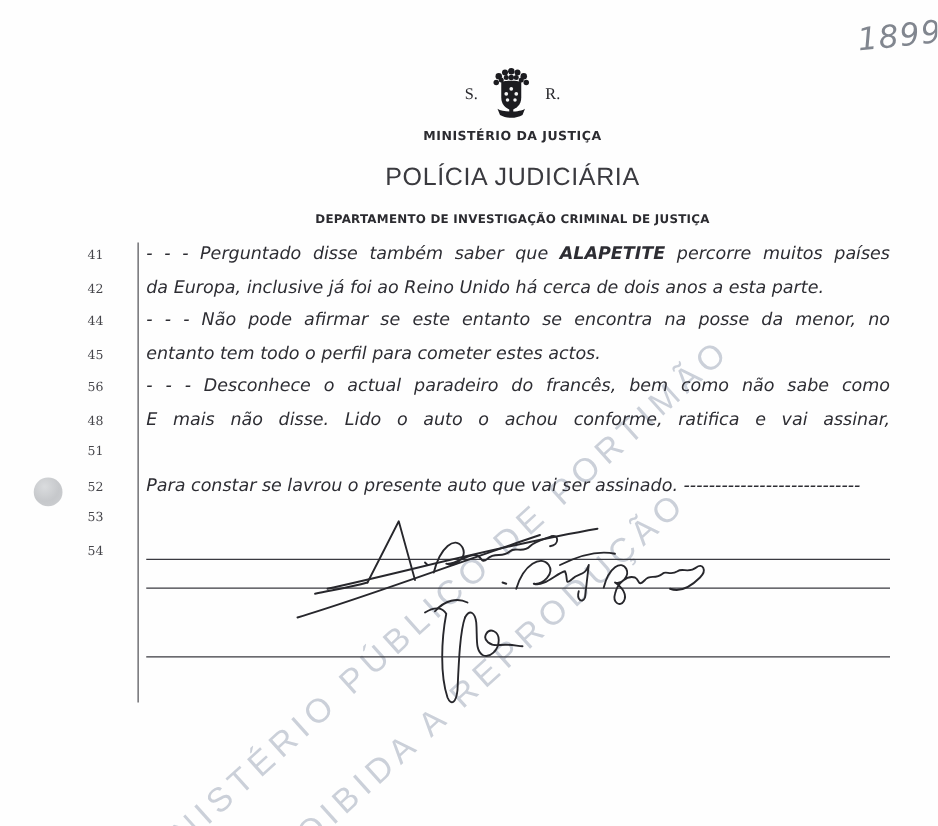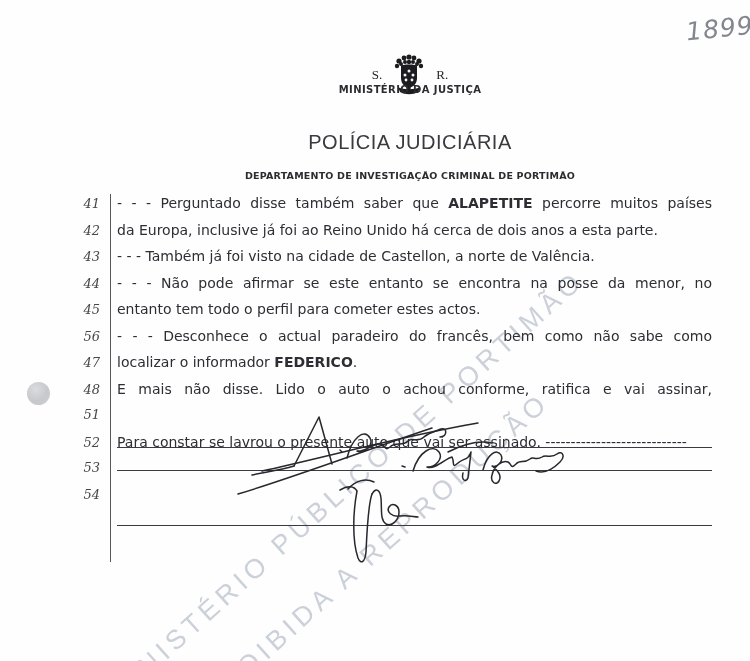--- a/index.html
+++ b/index.html
@@ -10,48 +10,48 @@
   
   .folio{
     position:absolute;left:686px;top:14px;
     font-family:"DejaVu Sans",sans-serif;font-style:italic;
     font-size:25px;color:#81868f;transform:rotate(-6deg);letter-spacing:1px;
   }
   
   .header{position:absolute;left:70px;top:0;width:680px;text-align:center;}
   .sr-row{position:absolute;left:0;right:0;top:54px;display:flex;justify-content:center;align-items:center;gap:11px;}
   .sr-letter{font-family:"Liberation Serif",serif;font-size:13px;color:#26262b;}
-  .ministry{position:absolute;left:0;right:0;top:84px;font-size:10px;font-weight:bold;letter-spacing:.4px;color:#2b2b30;}
+  .ministry{position:absolute;left:0;right:0;top:104px;font-size:10px;font-weight:bold;letter-spacing:.4px;color:#2b2b30;}
   .agency{position:absolute;left:0;right:0;top:131px;font-family:Liberation Sans, sans-serif;font-size:20px;letter-spacing:.5px;color:#3a3a3f;}
   .dept{position:absolute;left:0;right:0;top:170px;font-size:9.5px;font-weight:bold;letter-spacing:.2px;color:#2b2b30;}
   
   .wm{
     position:absolute;transform-origin:left top;transform:rotate(-42deg);
     font-family:"Liberation Sans",sans-serif;font-size:27px;letter-spacing:5px;
     color:#cbd0d9;white-space:nowrap;z-index:1;
   }
   .wm1{left:102px;top:686px;}
   .wm2{left:196px;top:692px;}
   
   .hole{
     position:absolute;left:27px;top:382px;width:23px;height:23px;border-radius:50%;
     background:radial-gradient(circle at 38% 32%, #dadcde 0%, #c6c8cb 55%, #cdcfd2 100%);
     z-index:2;
   }
   
   .doc{position:absolute;left:70px;top:190px;width:660px;z-index:2;}
   .row{display:flex;align-items:baseline;height:26.5px;}
   .lnum{
-    flex:0 0 30px;width:30px;text-align:right;
-    font-family:"DejaVu Serif",serif;font-style:italic;font-size:13px;color:#46464b;
+    flex:0 0 30px;width:30px;text-align:left;
+    font-family:"DejaVu Serif",serif;font-size:10px;color:#46464b;
     line-height:26.5px;
   }
   .ltext{
     flex:0 0 595px;width:595px;margin-left:17px;
-    font-size:14px;line-height:26.5px;white-space:nowrap;overflow:hidden;color:#2d2d33;
+    font-size:14px;line-height:26.5px;white-space:nowrap;overflow:hidden;color:#2d2d33;font-style:italic;
   }
   .ltext.just{white-space:normal;text-align:justify;text-align-last:justify;}
   .ltext .bw{font-weight:bold;}
   
   .vrule{position:absolute;left:110px;top:194px;width:1px;height:368px;background:#55555a;z-index:2;}
   
   .hrule{position:absolute;left:117px;width:595px;height:0;border-top:1.3px solid #3a3a40;z-index:2;}
   .hrule.h50{top:447px;}
   .hrule.h51{top:470px;}
   .hrule.h53{top:525px;}
@@ -95,53 +95,45 @@
             <circle cx="12" cy="21" r="1.5"></circle>
             <circle cx="20" cy="21" r="1.5"></circle>
           <circle cx="13" cy="26" r="1.4"></circle>
             <circle cx="19" cy="26" r="1.4"></circle>
         </g>
       </svg>
       <span class="sr-letter">R.</span>
     </div>
     <div class="ministry">MINISTÉRIO DA JUSTIÇA</div>
     <div class="agency">POLÍCIA JUDICIÁRIA</div>
-    <div class="dept">DEPARTAMENTO DE INVESTIGAÇÃO CRIMINAL DE PORTIMÃO</div>
+    <div class="dept">DEPARTAMENTO DE INVESTIGAÇÃO CRIMINAL DE JUSTIÇA</div>
   </div>
 
   <div class="vrule"></div>
 
   <div class="doc">
     <div class="row">
       <span class="lnum">41</span>
       <span class="ltext just"><span>- - - Perguntado disse também saber que </span><b class="bw">ALAPETITE</b><span> percorre muitos países</span></span>
     </div>
     <div class="row">
       <span class="lnum">42</span>
       <span class="ltext"><span>da Europa, inclusive já foi ao Reino Unido há cerca de dois anos a esta parte.</span></span>
     </div>
     <div class="row">
-      <span class="lnum">43</span>
-      <span class="ltext"><span>- - - Também já foi visto na cidade de Castellon, a norte de Valência.</span></span>
-    </div>
-    <div class="row">
       <span class="lnum">44</span>
       <span class="ltext just"><span>- - - Não pode afirmar se este entanto se encontra na posse da menor, no</span></span>
     </div>
     <div class="row">
       <span class="lnum">45</span>
       <span class="ltext"><span>entanto tem todo o perfil para cometer estes actos.</span></span>
     </div>
     <div class="row">
       <span class="lnum">56</span>
       <span class="ltext just"><span>- - - Desconhece o actual paradeiro do francês, bem como não sabe como</span></span>
-    </div>
-    <div class="row">
-      <span class="lnum">47</span>
-      <span class="ltext"><span>localizar o informador </span><b class="bw">FEDERICO</b><span>.</span></span>
     </div>
     <div class="row">
       <span class="lnum">48</span>
       <span class="ltext just"><span>E mais não disse. Lido o auto o achou conforme, ratifica e vai assinar,</span></span>
     </div>
     <div class="row">
       <span class="lnum">51</span>
       <span class="ltext"></span>
     </div>
     <div class="row">

